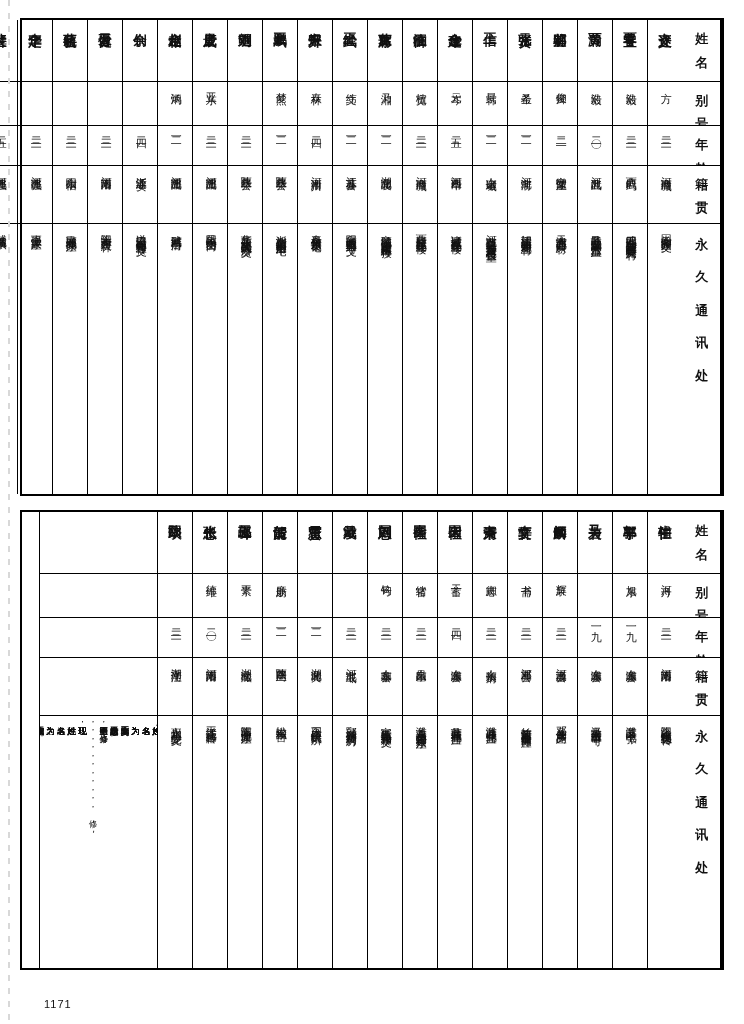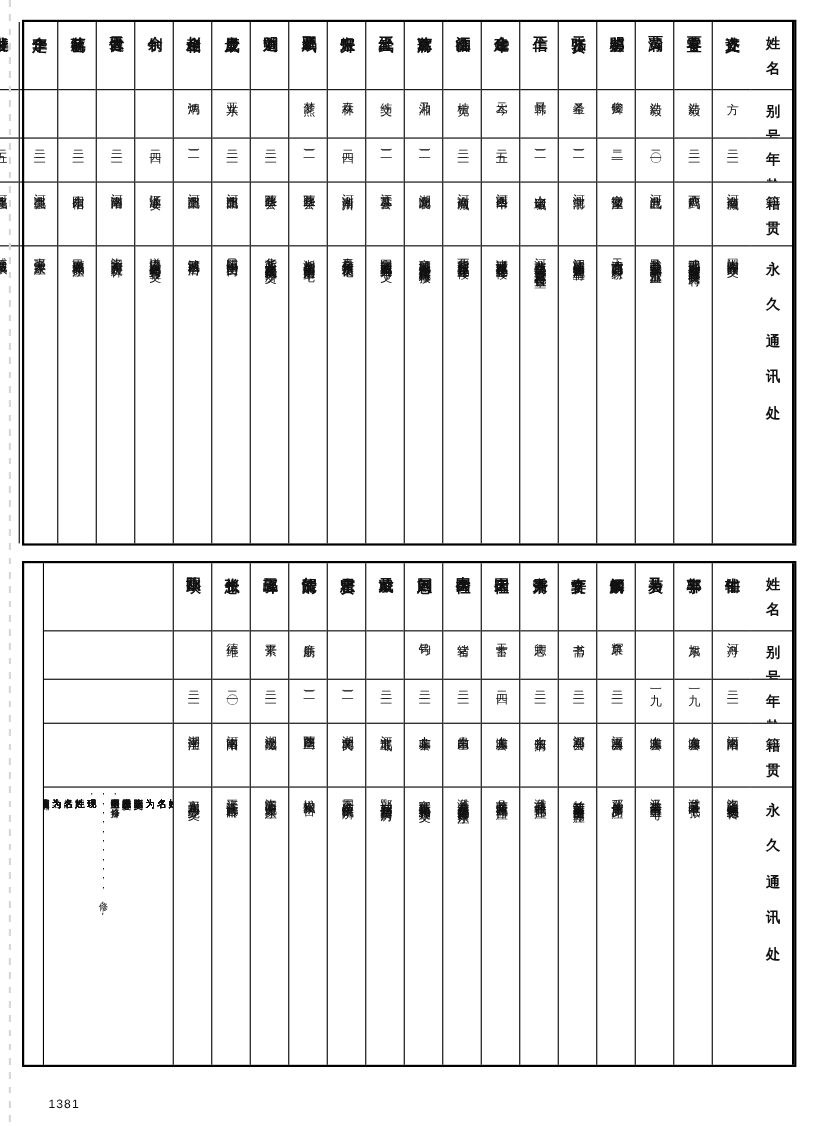--- a/index.html
+++ b/index.html
@@ -788,14 +788,14 @@
 为为为为为为为为为为为名
 卢王欧霍贺郭张戴刘秦宋为
 裕杰阳忠能玉长凌国国国余
 容杰琰贤清峰忠云恩佐佐钊
 后。。。。。。。。。。。
 改。</span>
       </div>
     </div>
   </div>
 
-  <div class="page-number">1381</div>
+  <div class="page-number">1171</div>
 </div>
 
 </body></html>

